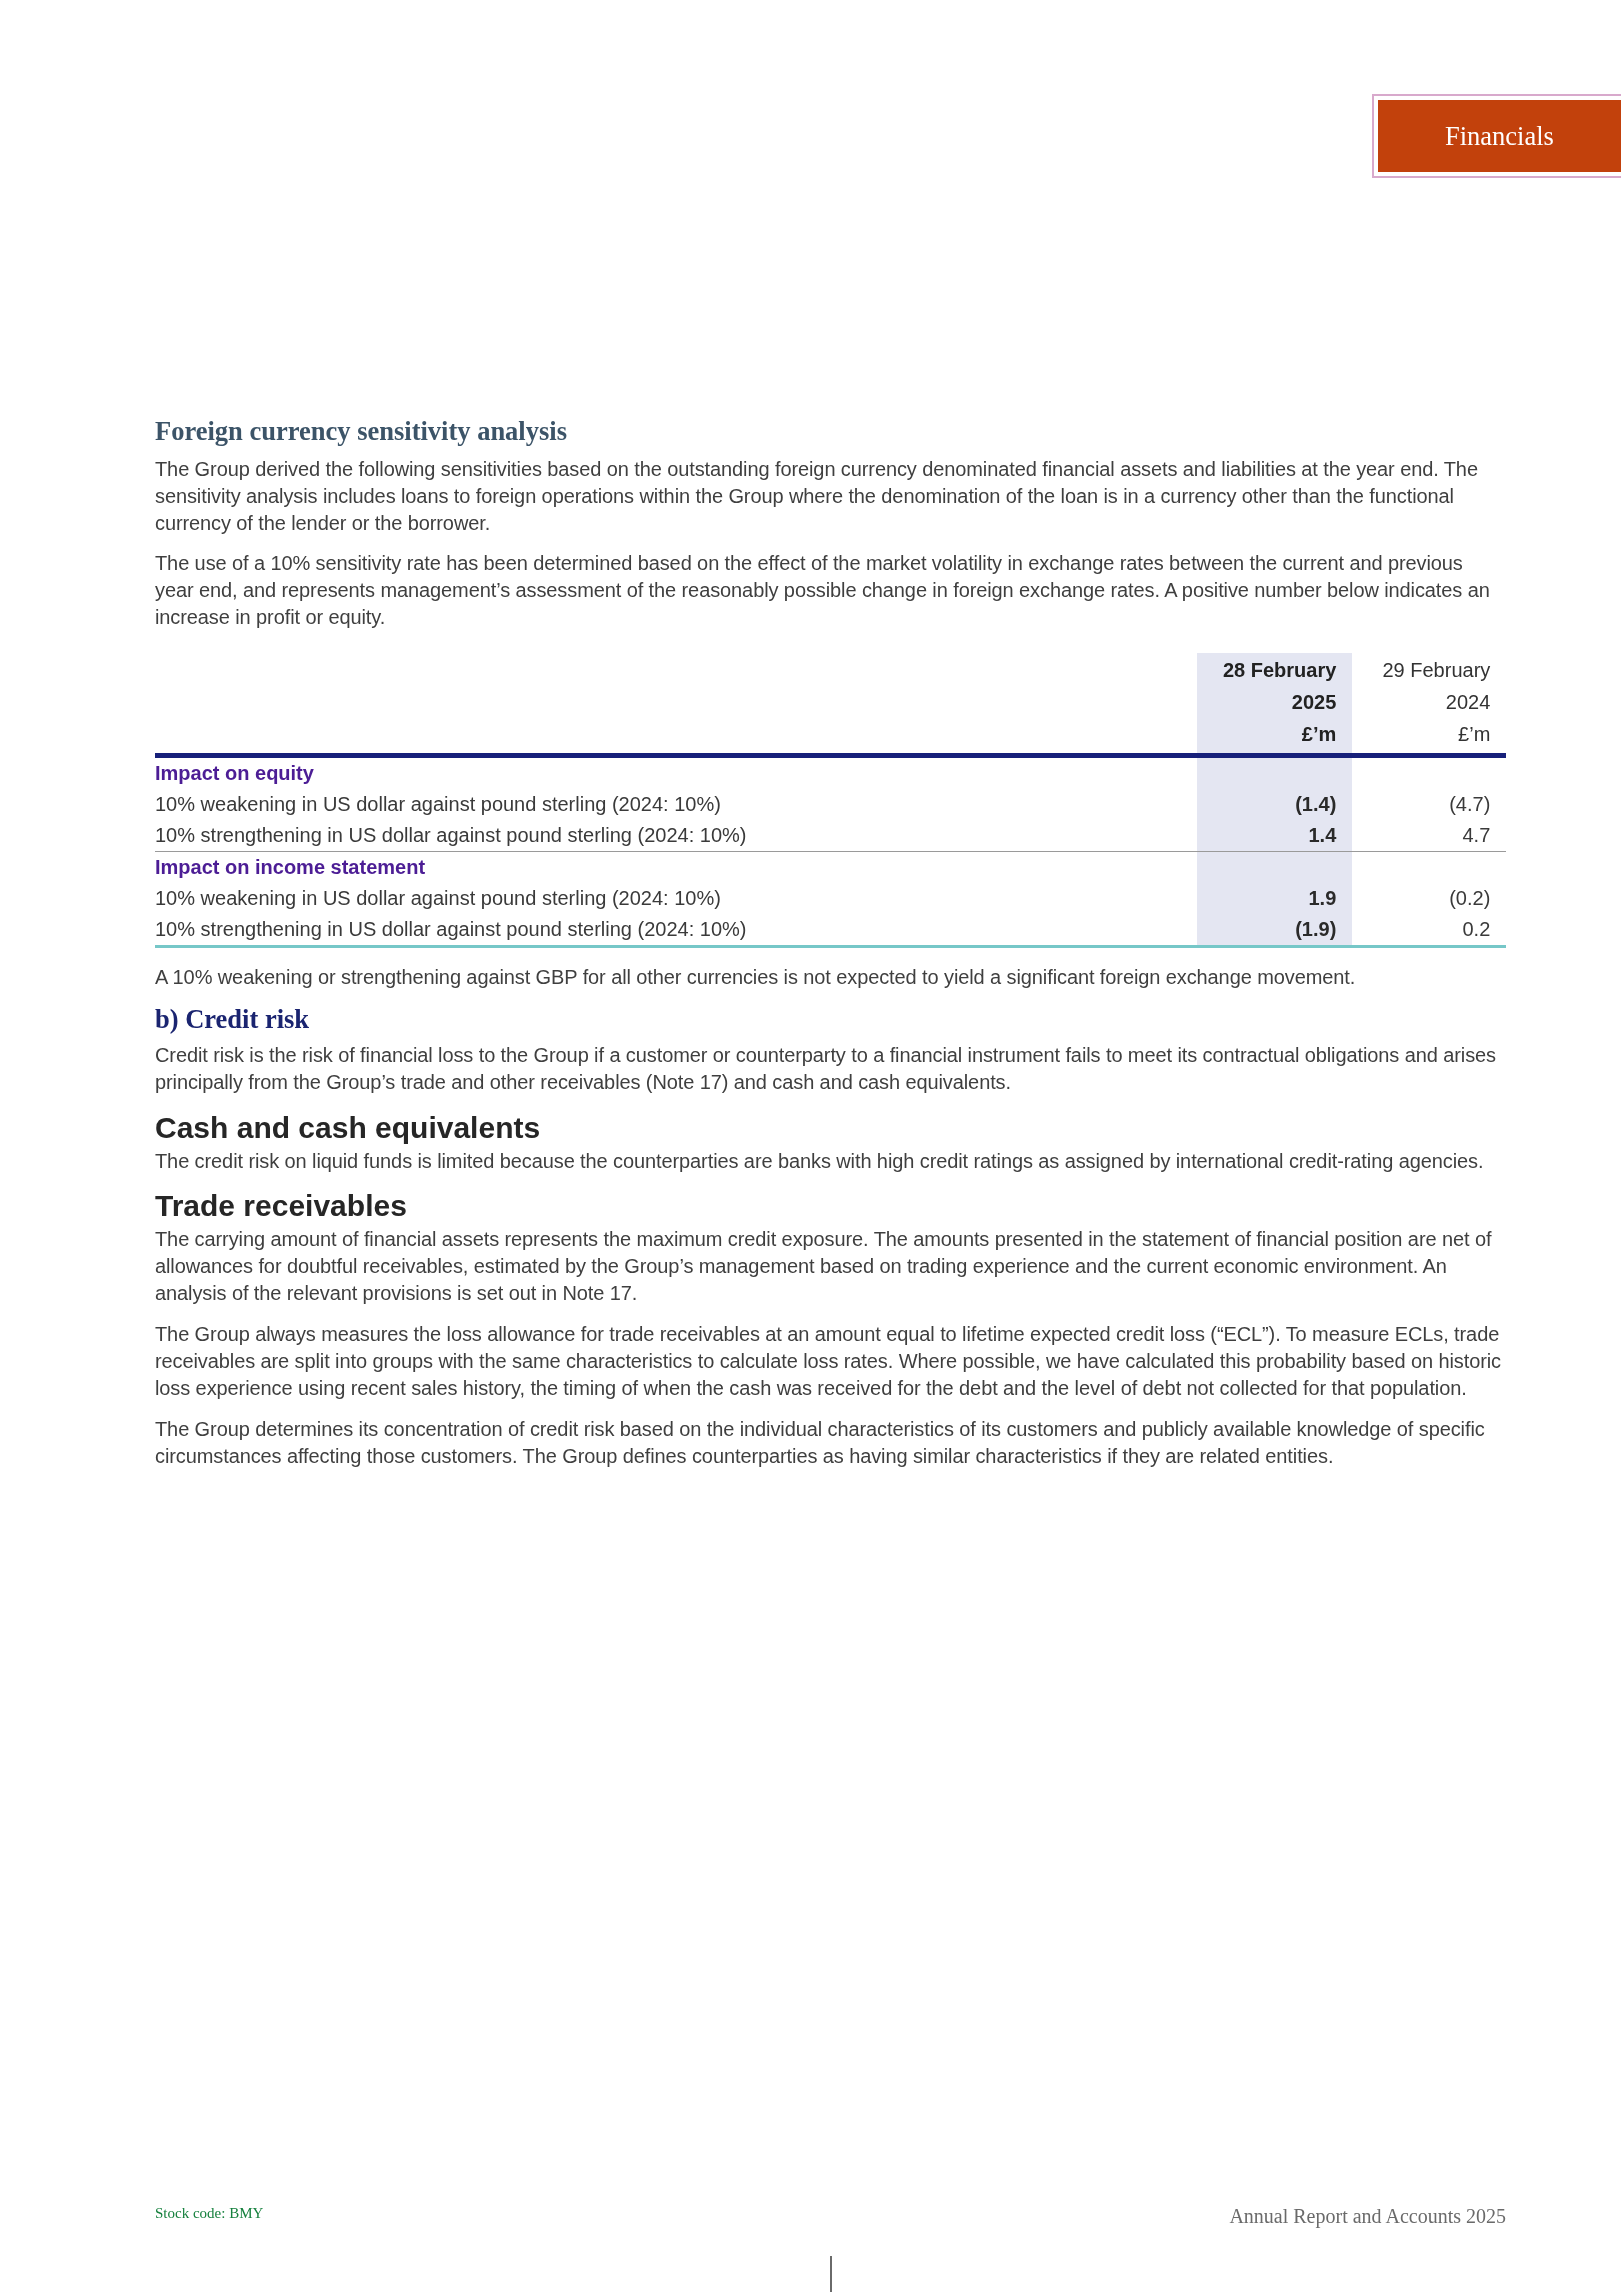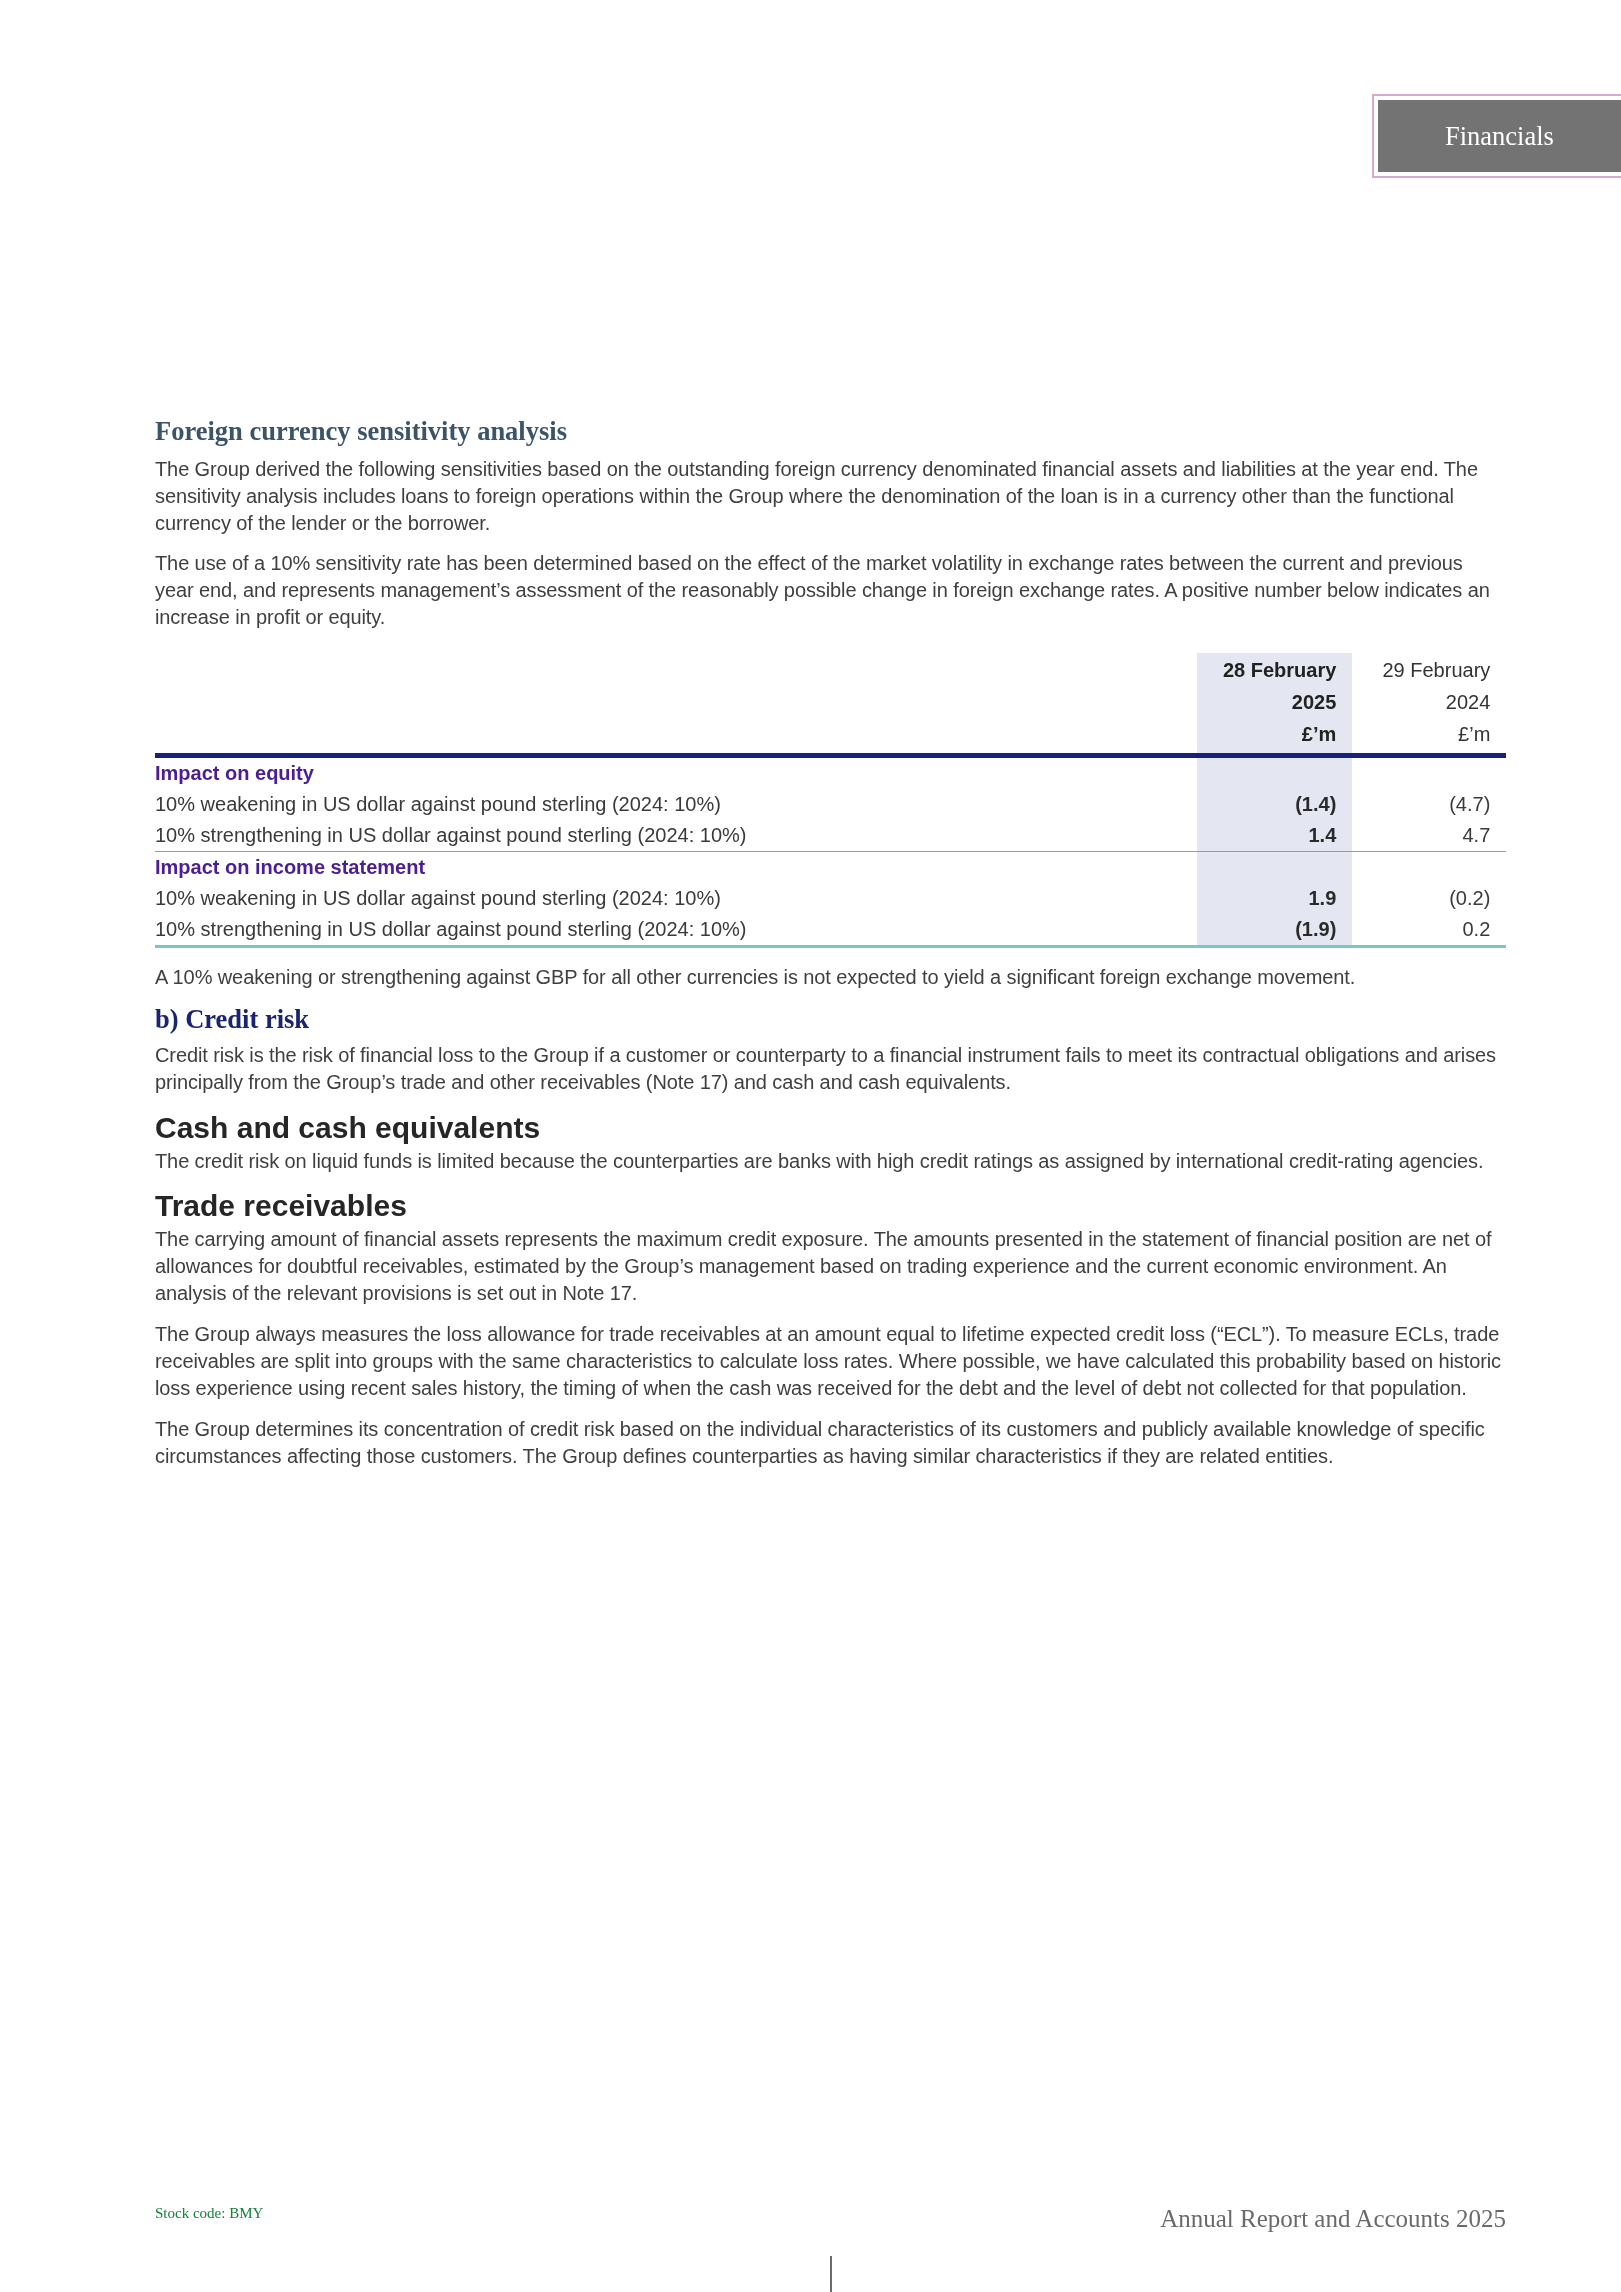--- a/index.html
+++ b/index.html
@@ -4,21 +4,21 @@
 <style>
   * { box-sizing: border-box; margin: 0; padding: 0; }
   html, body { width: 1621px; height: 2293px; background: #ffffff; }
   body { position: relative; font-family: "Liberation Sans", "DejaVu Sans", sans-serif; color: #3a3a3a; overflow: hidden; }
 
   .section-tab {
     position: absolute; left: 1372px; top: 94px; width: 249px; height: 84px;
     border: 2px solid #d8a9cc; border-right: none; padding: 3.9px 0 3.9px 3.9px;
   }
   .section-tab-inner {
-    width: 100%; height: 100%; background: #737373;
+    width: 100%; height: 100%; background: #c2410c;
     display: flex; align-items: center; justify-content: center;
     color: #ffffff; font-family: "Liberation Serif", "DejaVu Serif", serif; font-size: 26.5px;
   }
 
   .content { position: absolute; left: 155px; top: 416px; width: 1351px; }
 
   h2.serif-heading {
     font-family: "Liberation Serif", "DejaVu Serif", serif; font-weight: bold;
     font-size: 26.5px; color: #3c5468; line-height: 1.2; margin-bottom: 7.8px;
   }
@@ -44,21 +44,21 @@
   .fx-head .c1 { font-weight: bold; color: #222; }
   .fx-head .c2 { color: #333; }
   .rule-navy { position: relative; height: 4.9px; background: #17207a; margin-top: 3.9px; }
   .rule-grey { position: relative; height: 1.5px; background: #9a9a9a; }
   .rule-teal { position: relative; height: 2.9px; background: #76c7c8; }
   .section-label { font-weight: 600; color: #4c1d95; }
 
   .footer { position: absolute; top: 2197px; left: 155px; width: 1351px; height: 39px; }
   .footer .left { position: absolute; left: 0; top: 7.8px; font-family: Liberation Serif, serif; font-size: 15px; color: #15803d; }
   .footer .center { position: absolute; left: 0; right: 0; top: 0; text-align: center; font-family: "Liberation Serif", "DejaVu Serif", serif; font-weight: bold; font-size: 26.5px; color: #1a2470; }
-  .footer .right { position: absolute; right: 0; top: 7.8px; font-family: "Liberation Serif", "DejaVu Serif", serif; font-size: 25px; color: #6a6a6a; }
+  .footer .right { position: absolute; right: 0; top: 7.8px; font-family: "Liberation Serif", "DejaVu Serif", serif; font-size: 20px; color: #6a6a6a; }
   .footer-tick { position: absolute; left: 830px; top: 2256px; width: 1.5px; height: 36px; background: #6a6a6a; }
 </style>
 </head>
 <body>
 
 <div class="section-tab">
   <div class="section-tab-inner">Financials</div>
 </div>
 
 <div class="content">

